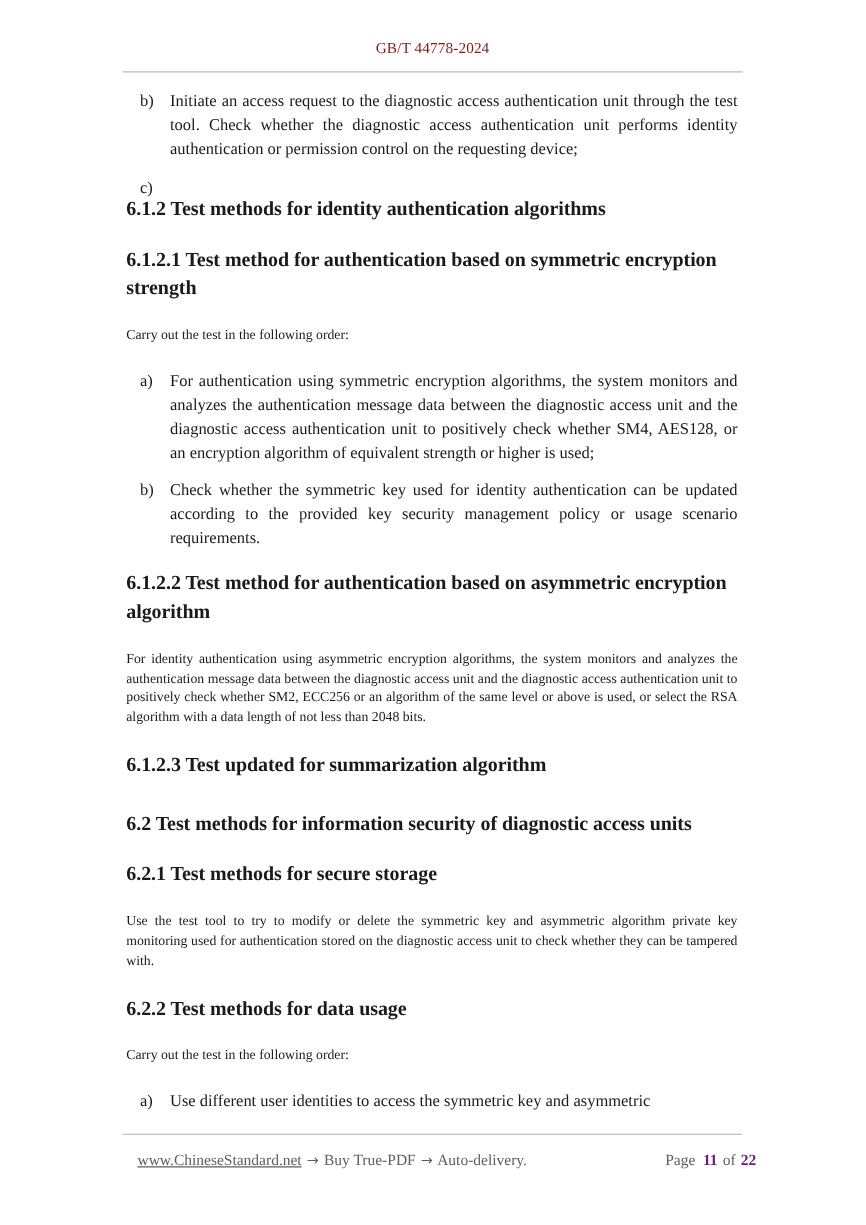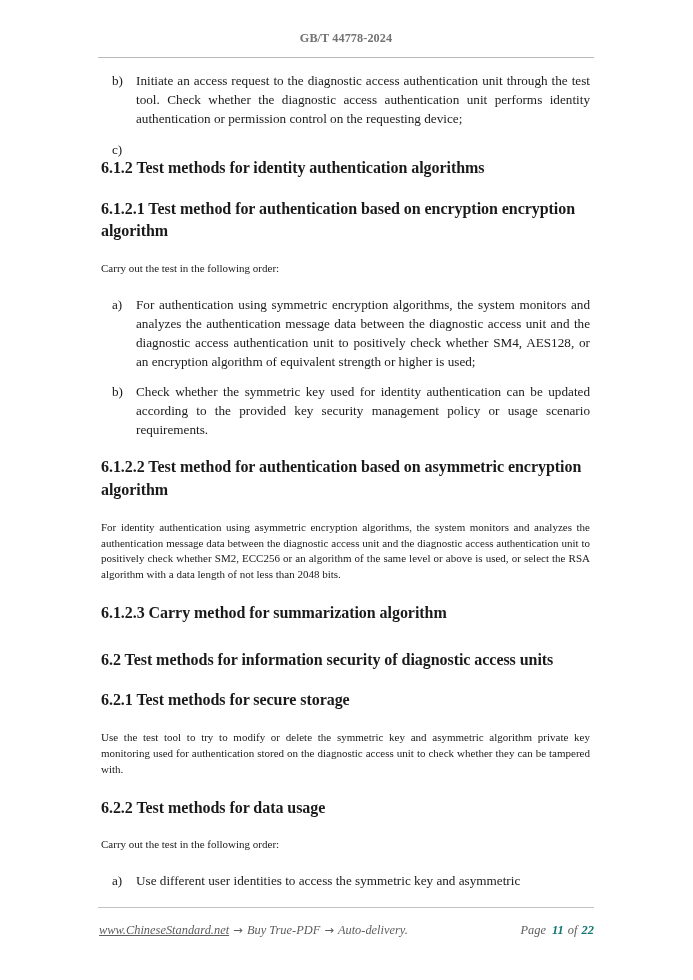--- a/index.html
+++ b/index.html
@@ -24,22 +24,21 @@
 
   
   .page-header {
     position: absolute;
     top: 31px;
     left: 98px;
     width: 496px;
     text-align: center;
     font-size: 12.2px;
     letter-spacing: 0.1px;
-    color: #737373;
-    font-weight: bold;
+    color: #7f1d1d;
   }
   .header-rule {
     position: absolute;
     top: 57px;
     left: 98px;
     width: 496px;
     height: 1px;
     background: #b9b9b9;
   }
 
@@ -106,49 +105,48 @@
     position: absolute;
     bottom: 72px;
     left: 98px;
     width: 496px;
     height: 1px;
     background: #c2c2c2;
   }
   .footer {
     position: absolute;
     bottom: 42px;
-    left: 99px;
+    left: 110px;
     width: 496px;
     height: 20px;
     font-size: 12.4px;
     color: #5e5e5e;
     display: flex;
-    align-items: flex-end;
+    align-items: center;
     justify-content: space-between;
-    font-style: italic;
   }
   .footer-left {
     white-space: nowrap;
   }
   .footer-url {
     text-decoration: underline;
     color: #5e5e5e;
   }
   .footer-arrow {
     font-family: "DejaVu Sans", sans-serif;
     font-size: 11.5px;
     padding: 0 1px;
   }
   .footer-right {
     white-space: nowrap;
     color: #5e5e5e;
   }
   .footer-right b {
     font-weight: bold;
-    color: #0f766e;
+    color: #701a75;
     padding: 0 1px;
   }
   .fr-label { padding-right: 2px; margin-top: 12px; }
 </style>
 </head>
 <body>
 
 <div class="page">
 
   <div class="page-header">
@@ -167,21 +165,21 @@
         <span class="marker">c)</span>
       </div>
     </div>
 
     <div class="gap-l"></div>
 
     <h2 class="heading">6.1.2 Test methods for identity authentication algorithms</h2>
 
     <div class="gap-s"></div>
 
-    <h3 class="heading">6.1.2.1 Test method for authentication based on encryption encryption algorithm</h3>
+    <h3 class="heading">6.1.2.1 Test method for authentication based on symmetric encryption strength</h3>
 
     <div class="gap-s"></div>
 
     <p class="para">Carry out the test in the following order:</p>
 
     <div class="gap-s"></div>
 
     <div class="list">
       <div class="li">
         <span class="marker">a)</span>
@@ -196,21 +194,21 @@
     <div class="gap-l"></div>
 
     <h3 class="heading">6.1.2.2 Test method for authentication based on asymmetric encryption algorithm</h3>
 
     <div class="gap-s"></div>
 
     <p class="para">For identity authentication using asymmetric encryption algorithms, the system monitors and analyzes the authentication message data between the diagnostic access unit and the diagnostic access authentication unit to positively check whether SM2, ECC256 or an algorithm of the same level or above is used, or select the RSA algorithm with a data length of not less than 2048 bits.</p>
 
     <div class="gap-s"></div>
 
-    <h3 class="heading">6.1.2.3 Carry method for summarization algorithm</h3>
+    <h3 class="heading">6.1.2.3 Test updated for summarization algorithm</h3>
 
     <div class="gap-s"></div>
 
 
     <div class="gap-s"></div>
 
     <h2 class="heading">6.2 Test methods for information security of diagnostic access units</h2>
 
     <div class="gap-s"></div>
 

